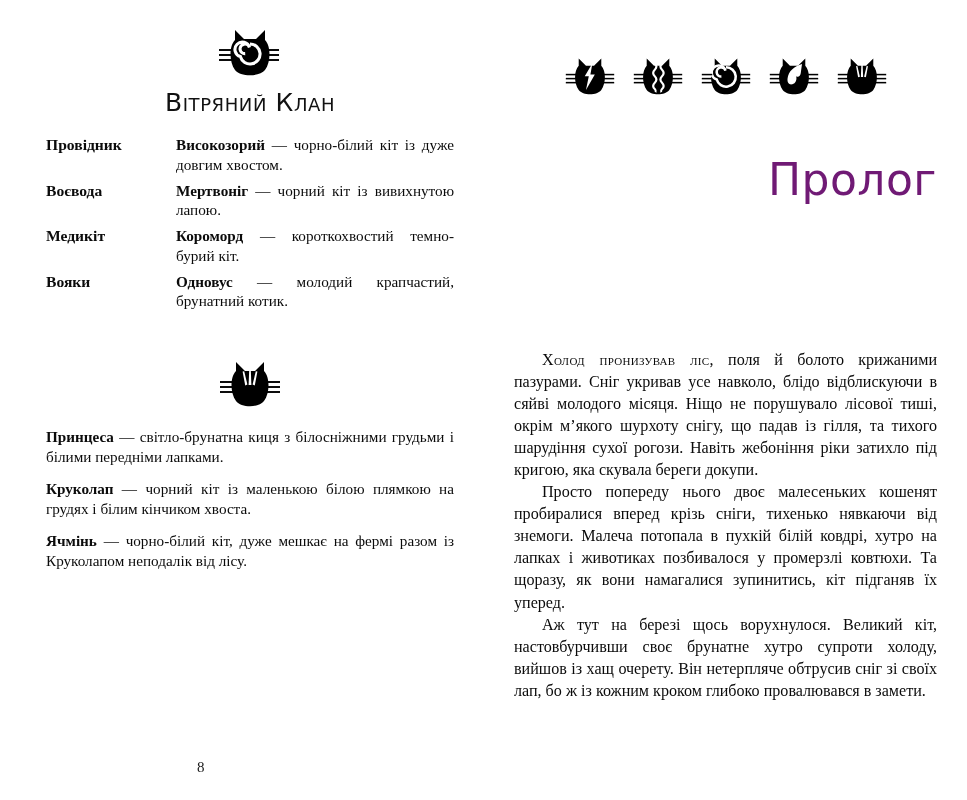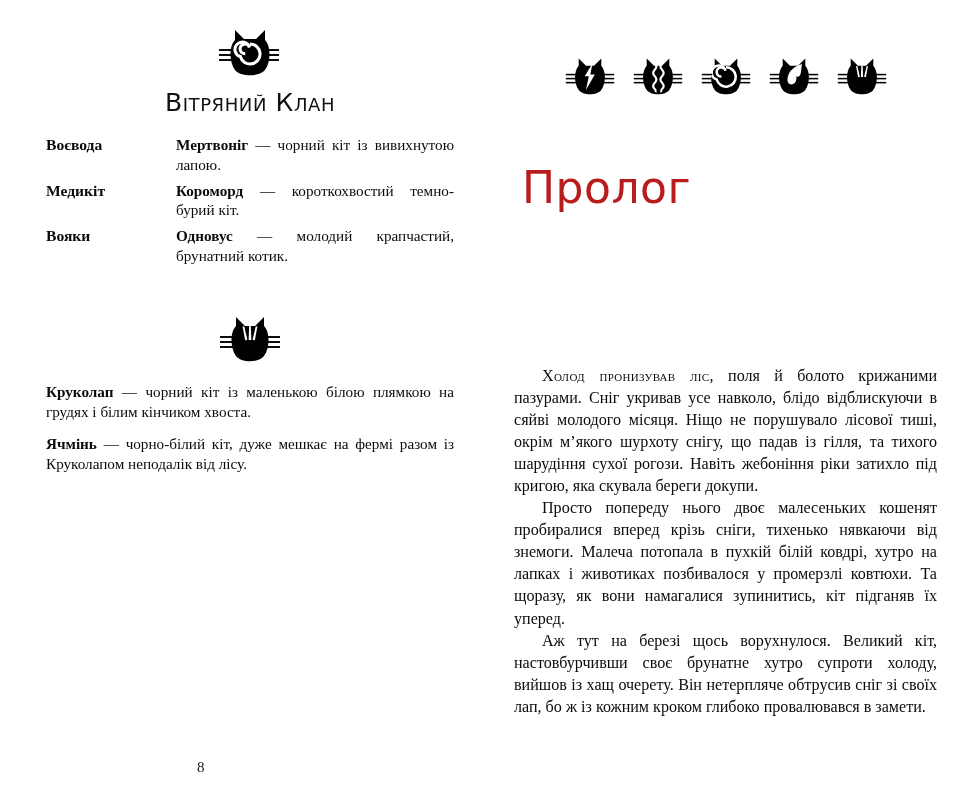--- a/index.html
+++ b/index.html
@@ -50,25 +50,25 @@
     font-size: 25px;
     letter-spacing: 0.6px;
     color: #111;
     margin: 6px 0 0 0;
     font-variant: small-caps;
     text-transform: none;
   }
   .prologue-heading {
     font-family: "DejaVu Sans", sans-serif;
     font-weight: 400;
-    text-align: left;
+    text-align: right;
     font-size: 44px;
     letter-spacing: 0.5px;
-    color: #b91c1c;
-    margin: 8px;
+    color: #701a75;
+    margin: 0;
   }
 
   
   .roster {
     margin-top: 18px;
     width: 100%;
     border-collapse: collapse;
   }
   .roster td {
     vertical-align: top;
@@ -156,20 +156,24 @@
           <line x1="48" y1="29" x2="60" y2="29"></line>
           <line x1="48" y1="34" x2="60" y2="34"></line>
         </g>
       </svg>
     </div>
 
     <h2 class="clan-heading">Вітряний Клан</h2>
 
     <table class="roster">
       <tbody>
+        <tr>
+          <td class="role">Провідник</td>
+          <td class="desc"><span class="cat-name">Високозорий</span><span> — чорно-білий кіт із дуже довгим хвостом.</span></td>
+        </tr>
         <tr>
           <td class="role">Воєвода</td>
           <td class="desc"><span class="cat-name">Мертвоніг</span><span> — чорний кіт із вивихну­тою лапою.</span></td>
         </tr>
         <tr>
           <td class="role">Медикіт</td>
           <td class="desc"><span class="cat-name">Короморд</span><span> — короткохвостий темно-бурий кіт.</span></td>
         </tr>
         <tr>
           <td class="role">Вояки</td>
@@ -195,20 +199,21 @@
           <line x1="1" y1="33" x2="14" y2="33"></line>
           <line x1="48" y1="23" x2="61" y2="23"></line>
           <line x1="48" y1="28" x2="61" y2="28"></line>
           <line x1="48" y1="33" x2="61" y2="33"></line>
         </g>
       </svg>
     </div>
 
 
     <div class="loners">
+      <p class="loner-entry"><span class="cat-name">Принцеса</span><span> — світло-брунатна киця з білосніжними грудьми і білими передніми лапками.</span></p>
       <p class="loner-entry"><span class="cat-name">Круколап</span><span> — чорний кіт із маленькою білою плямкою на грудях і білим кінчиком хвоста.</span></p>
       <p class="loner-entry"><span class="cat-name">Ячмінь</span><span> — чорно-білий кіт, дуже мешкає на фермі разом із Круколапом неподалік від лісу.</span></p>
     </div>
 
     <div class="folio folio-left">8</div>
   </div>
 
   <div class="page page-right">
 
     <div class="spacer-top-right"></div>

